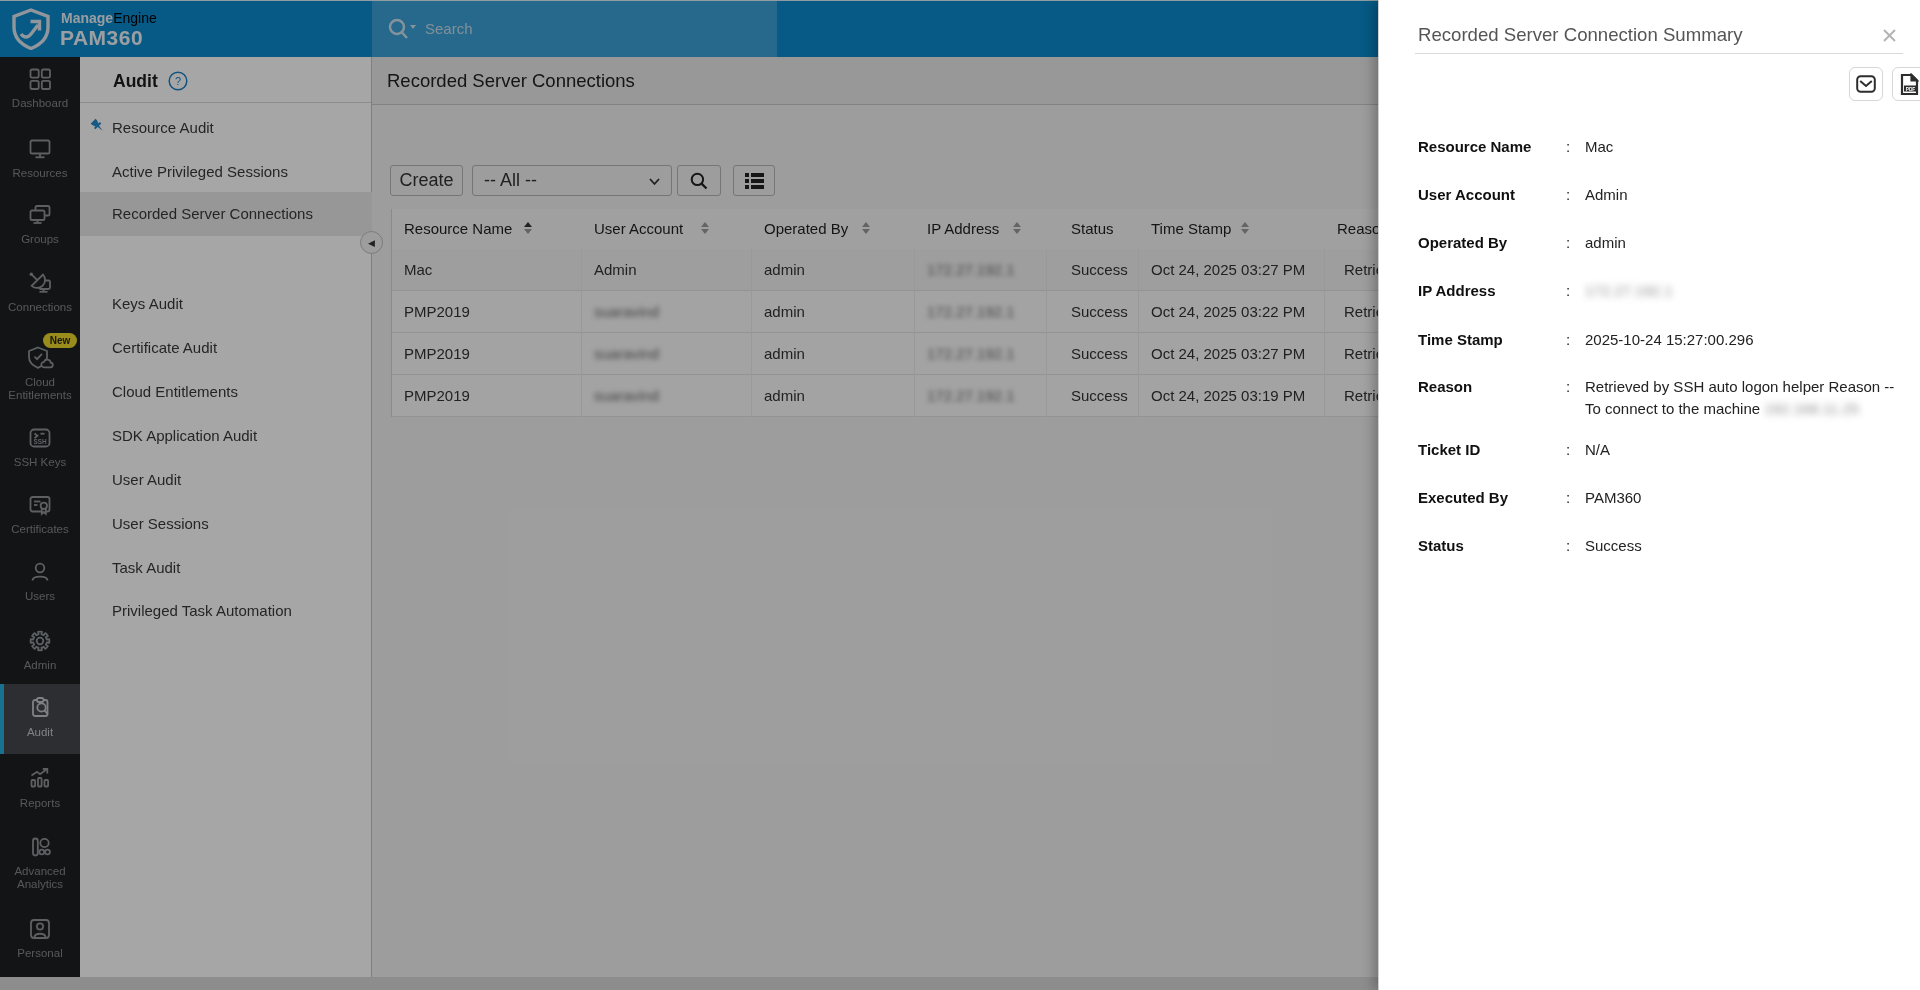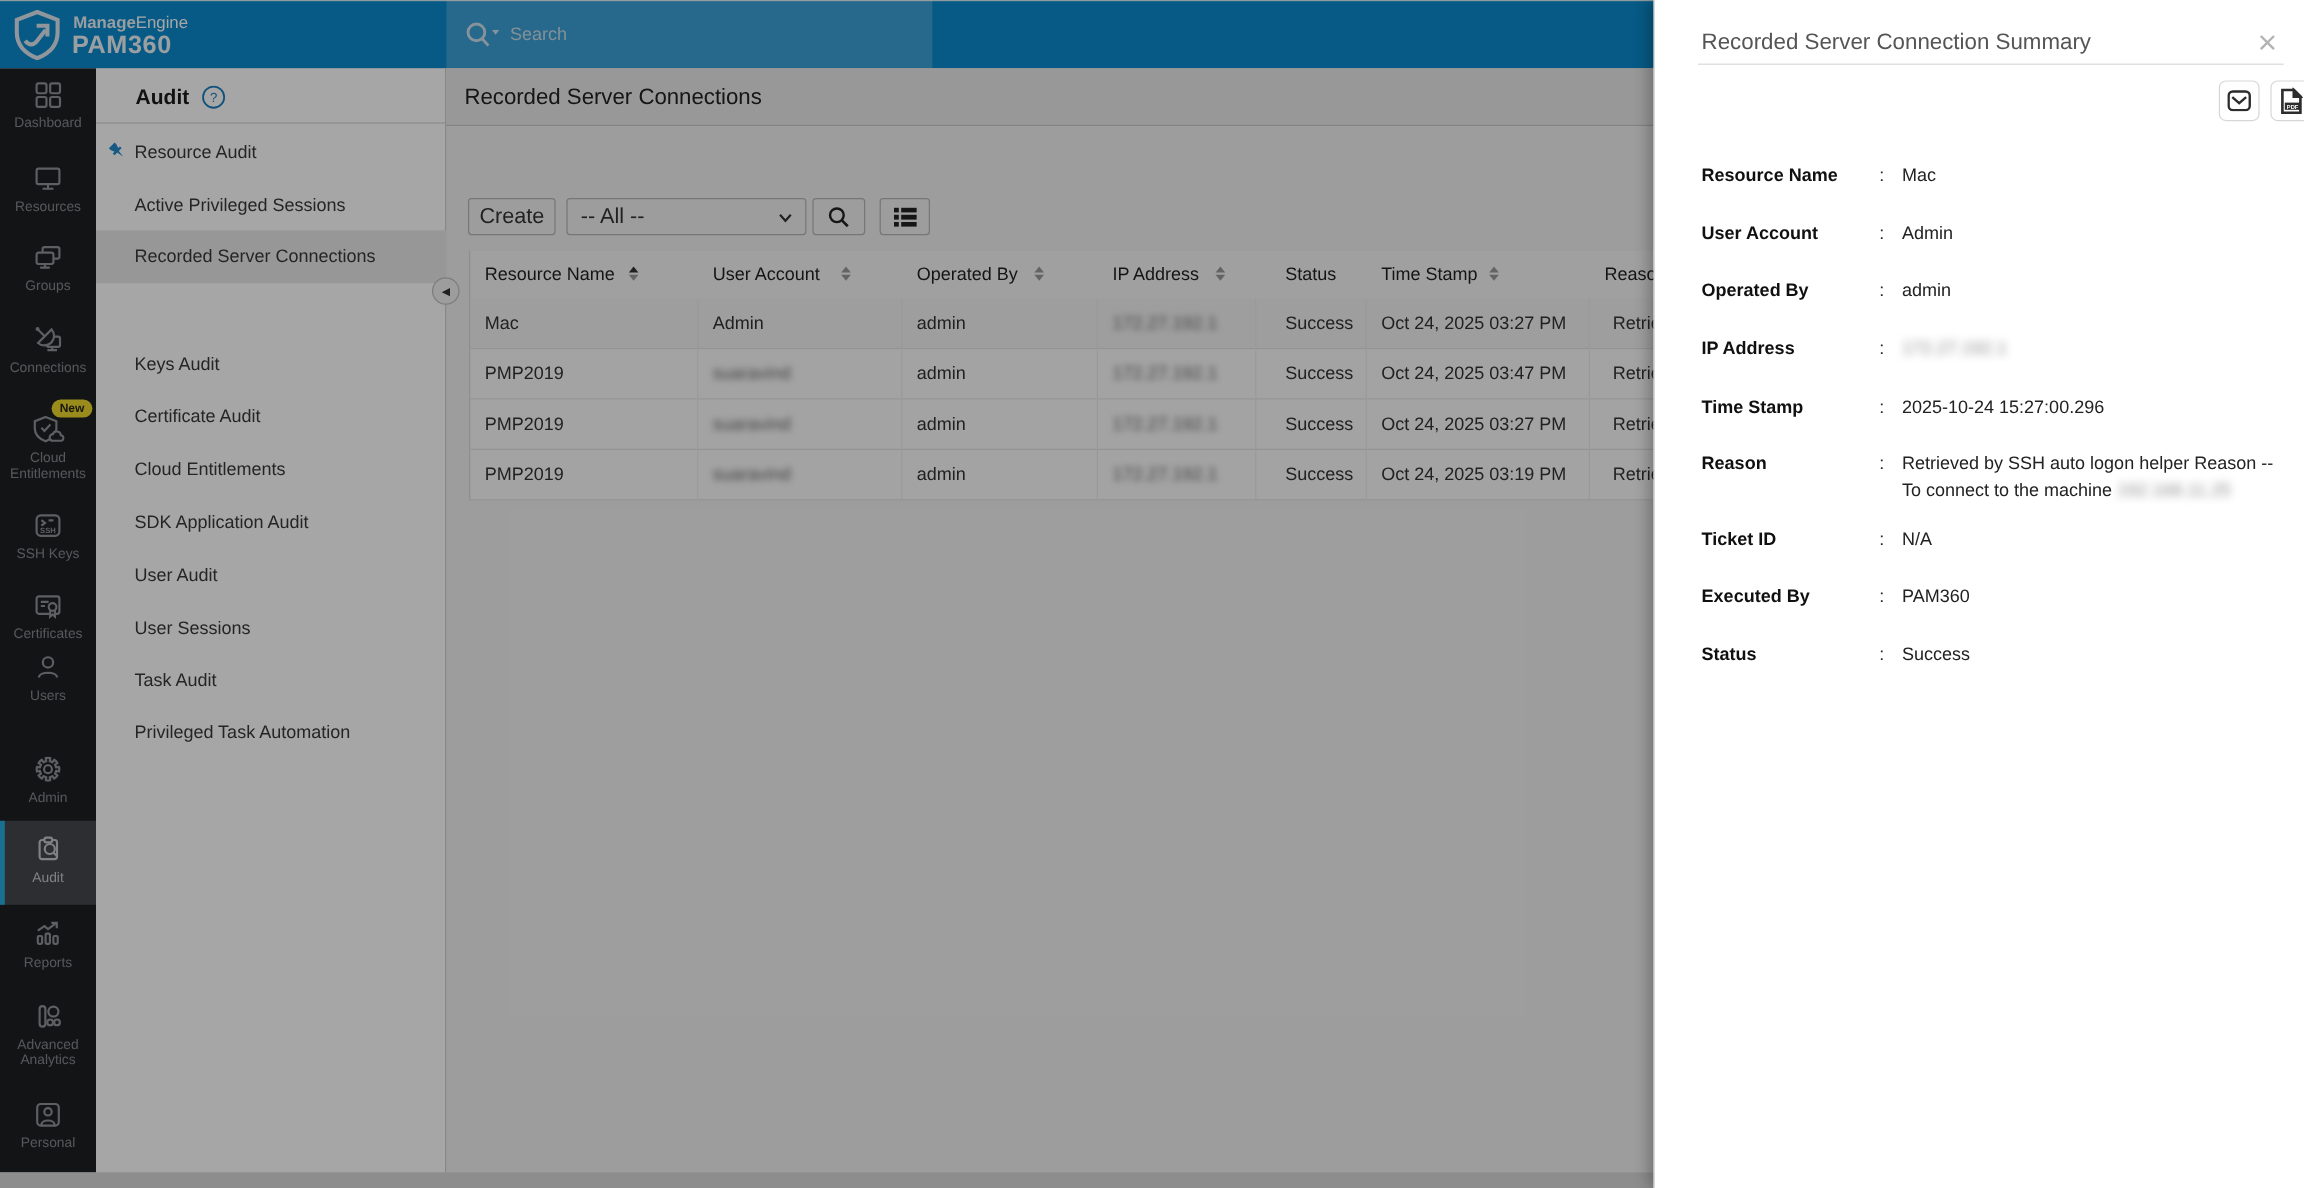--- a/index.html
+++ b/index.html
@@ -4,21 +4,21 @@
 <style>
 *{box-sizing:border-box;margin:0;padding:0}
 html,body{width:1920px;height:990px;overflow:hidden;font-family:"Liberation Sans",sans-serif;background:#fff}
 #app{position:absolute;left:0;top:0;width:1920px;height:990px;background:#f2f2f2}
 
 #topbar{position:absolute;left:0;top:0;width:1920px;height:57px;background:#0a8acd}
 #search{position:absolute;left:372px;top:0;width:405px;height:57px;background:rgba(255,255,255,.2)}
 #search .ph{position:absolute;left:53px;top:20px;font-size:15px;color:#c9dde9}
 #logo{position:absolute;left:0;top:0;width:372px;height:57px}
 #logo .t1{position:absolute;left:61px;top:10px;font-size:14px;color:#e9f1f6;font-weight:bold}
-#logo .t1 span{font-weight:normal;color:#ffffff}
+#logo .t1 span{font-weight:normal;color:#000000}
 #logo .t2{position:absolute;left:60px;top:26px;font-size:21px;color:#eef4f8;font-weight:bold;letter-spacing:.5px}
 
 #snav{position:absolute;left:0;top:57px;width:80px;height:920px;background:#1e2023}
 .nitem{position:absolute;left:0;width:80px;text-align:center;color:#84888c;font-size:11.5px}
 .nitem svg{display:block;margin:0 auto 5px auto}
 .nitem .lbl{line-height:12.5px}
 #audititem{position:absolute;left:0;top:627px;width:80px;height:70px;background:#45484d;border-left:4px solid #27aee0}
 
 #menu{position:absolute;left:80px;top:57px;width:292px;height:920px;background:#fff;border-right:1px solid #c4c4c4}
 #menuhead{position:absolute;left:0;top:0;width:100%;height:46px;border-bottom:1px solid #d8d8d8}
@@ -135,21 +135,21 @@
 <div class="nitem" style="top:435px">
         <svg width="26" height="26" viewBox="0 0 26 26" fill="none" stroke="#8f9499" stroke-width="1.8">
           <rect x="3.5" y="5" width="19" height="14.5" rx="2"></rect>
           <line x1="7" y1="9.5" x2="13.5" y2="9.5"></line>
           <line x1="7" y1="13" x2="10.5" y2="13"></line>
           <path d="M14.8 16.5 v5.3 l2-1.8 2 1.8 v-5.3" fill="#1e2023"></path>
           <circle cx="16.8" cy="13.8" r="3.2" fill="#1e2023"></circle>
         </svg>
         <div class="lbl">Certificates</div>
       </div>
-<div class="nitem" style="top:486px">
+<div class="nitem" style="top:502px">
         <svg width="26" height="26" viewBox="0 0 26 26" fill="none" stroke="#8f9499" stroke-width="1.8">
           <circle cx="13" cy="9" r="4.3"></circle>
           <path d="M5.5 21.5 C5.5 16.3 20.5 16.3 20.5 21.5"></path>
         </svg>
         <div class="lbl">Users</div>
       </div>
 <div class="nitem" style="top:571px">
         <svg width="26" height="26" viewBox="0 0 26 26" fill="none" stroke="#8f9499" stroke-width="1.8">
           <circle cx="13" cy="13" r="3.3"></circle>
           <path d="M22.19 11.05A9.4 9.4 0 0 1 22.19 14.95L19.75 14.43A6.9 6.9 0 0 1 18.79 16.76L20.88 18.12A9.4 9.4 0 0 1 18.12 20.88L16.76 18.79A6.9 6.9 0 0 1 14.43 19.75L14.95 22.19A9.4 9.4 0 0 1 11.05 22.19L11.57 19.75A6.9 6.9 0 0 1 9.24 18.79L7.88 20.88A9.4 9.4 0 0 1 5.12 18.12L7.21 16.76A6.9 6.9 0 0 1 6.25 14.43L3.81 14.95A9.4 9.4 0 0 1 3.81 11.05L6.25 11.57A6.9 6.9 0 0 1 7.21 9.24L5.12 7.88A9.4 9.4 0 0 1 7.88 5.12L9.24 7.21A6.9 6.9 0 0 1 11.57 6.25L11.05 3.81A9.4 9.4 0 0 1 14.95 3.81L14.43 6.25A6.9 6.9 0 0 1 16.76 7.21L18.12 5.12A9.4 9.4 0 0 1 20.88 7.88L18.79 9.24A6.9 6.9 0 0 1 19.75 11.57Z" stroke-linejoin="round"></path>
@@ -285,21 +285,21 @@
       <div class="td" style="left:655px;width:92px;padding-left:24px">Success</div>
       <div class="td" style="left:747px;width:186px">Oct 24, 2025 03:27 PM</div>
       <div class="td" style="left:933px;width:300px;border-right:none;padding-left:19px">Retrieved by SSH auto log</div>
     </div>
     <div class="trow" style="top:82px">
       <div class="td" style="left:0;width:190px">PMP2019</div>
       <div class="td" style="left:190px;width:170px"><span class="blur1">suaravind</span></div>
       <div class="td" style="left:360px;width:163px">admin</div>
       <div class="td" style="left:523px;width:132px"><span class="blur1">172.27.192.1</span></div>
       <div class="td" style="left:655px;width:92px;padding-left:24px">Success</div>
-      <div class="td" style="left:747px;width:186px">Oct 24, 2025 03:47 PM</div>
+      <div class="td" style="left:747px;width:186px">Oct 24, 2025 03:22 PM</div>
       <div class="td" style="left:933px;width:300px;border-right:none;padding-left:19px">Retrieved by SSH auto log</div>
     </div>
     <div class="trow" style="top:124px">
       <div class="td" style="left:0;width:190px">PMP2019</div>
       <div class="td" style="left:190px;width:170px"><span class="blur1">suaravind</span></div>
       <div class="td" style="left:360px;width:163px">admin</div>
       <div class="td" style="left:523px;width:132px"><span class="blur1">172.27.192.1</span></div>
       <div class="td" style="left:655px;width:92px;padding-left:24px">Success</div>
       <div class="td" style="left:747px;width:186px">Oct 24, 2025 03:27 PM</div>
       <div class="td" style="left:933px;width:300px;border-right:none;padding-left:19px">Retrieved by SSH auto log</div>

